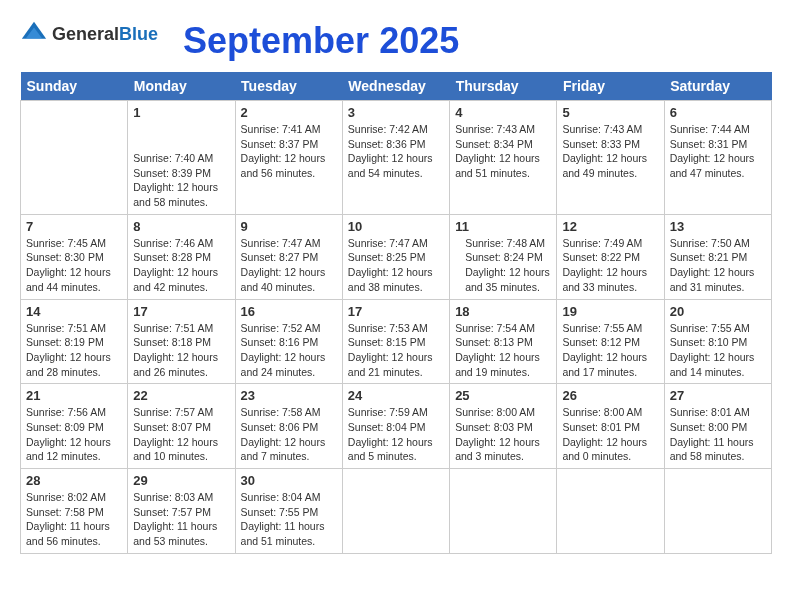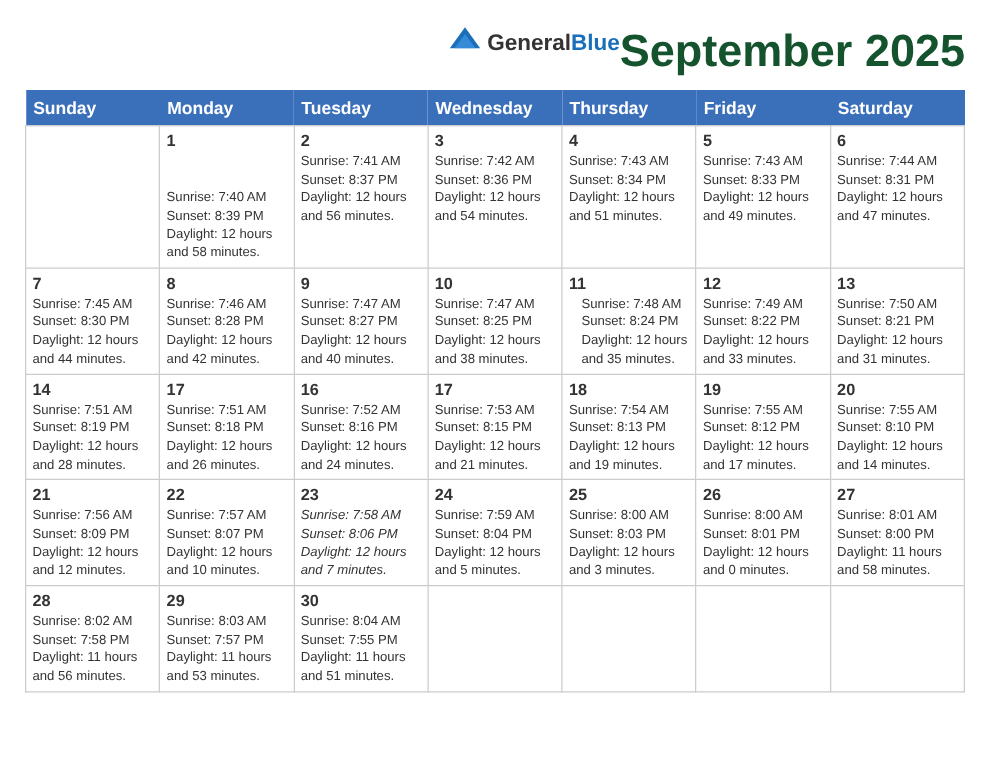--- a/index.html
+++ b/index.html
@@ -5,23 +5,24 @@
     * { box-sizing: border-box; margin: 0; padding: 0; }
     body {
       font-family: Arial, sans-serif;
       background: #fff;
       width: 792px;
       min-height: 612px;
       padding: 20px;
     }
     .header-area {
       display: flex;
-      justify-content: flex-end;
+      justify-content: flex-start;
       align-items: flex-start;
       margin-bottom: 10px;
+      gap: 25px;
     }
     .logo {
       display: flex;
       align-items: center;
       gap: 4px;
     }
     .logo-text-general {
       font-size: 18px;
       font-weight: bold;
       color: #333;
@@ -34,21 +35,21 @@
     .logo-icon {
       width: 28px;
       height: 28px;
     }
     .title-area {
       text-align: right;
     }
     .month-title {
       font-size: 36px;
       font-weight: bold;
-      color: #14532d;
+      color: #1d4ed8;
     }
     .location-title {
       font-size: 16px;
       color: #555;
     }
     table {
       width: 100%;
       border-collapse: collapse;
       font-size: 11px;
     }
@@ -280,21 +281,21 @@
         </td>
         <td>
           <span class="day-number">22</span>
           <div class="day-info" style="white-space: pre-line;">Sunrise: 7:57 AM
 Sunset: 8:07 PM
 Daylight: 12 hours
 and 10 minutes.</div>
         </td>
         <td>
           <span class="day-number">23</span>
-          <div class="day-info" style="white-space: pre-line; font-style: italic;">Sunrise: 7:58 AM
+          <div class="day-info" style="white-space: pre-line;">Sunrise: 7:58 AM
 Sunset: 8:06 PM
 Daylight: 12 hours
 and 7 minutes.</div>
         </td>
         <td>
           <span class="day-number">24</span>
           <div class="day-info" style="white-space: pre-line;">Sunrise: 7:59 AM
 Sunset: 8:04 PM
 Daylight: 12 hours
 and 5 minutes.</div>

